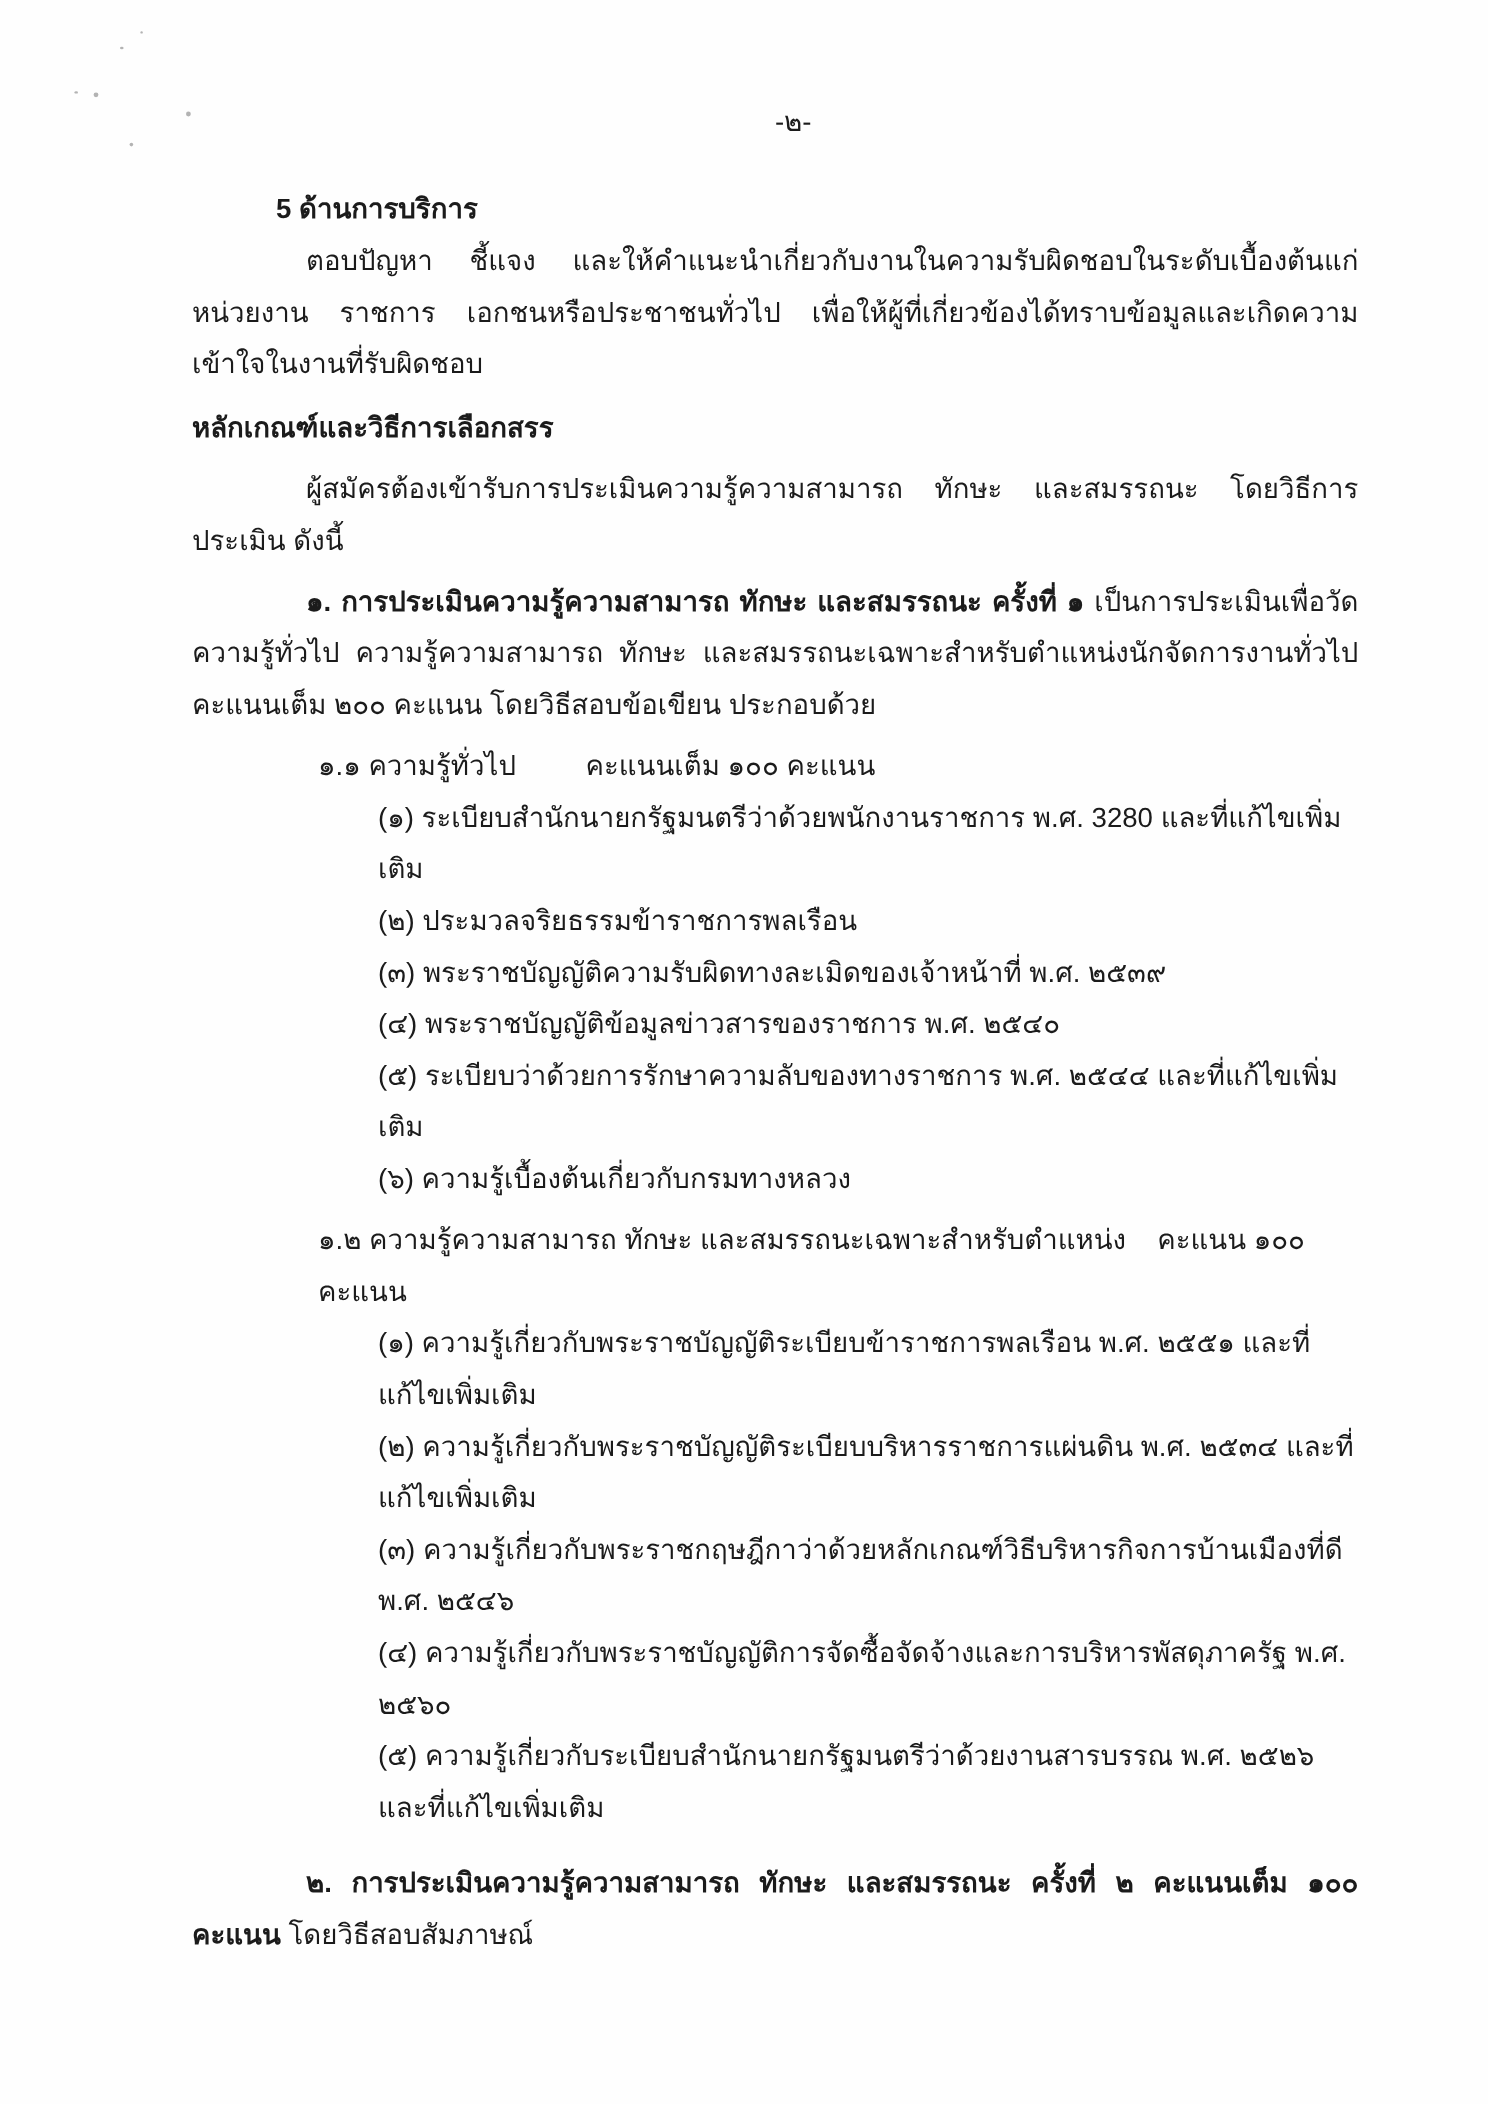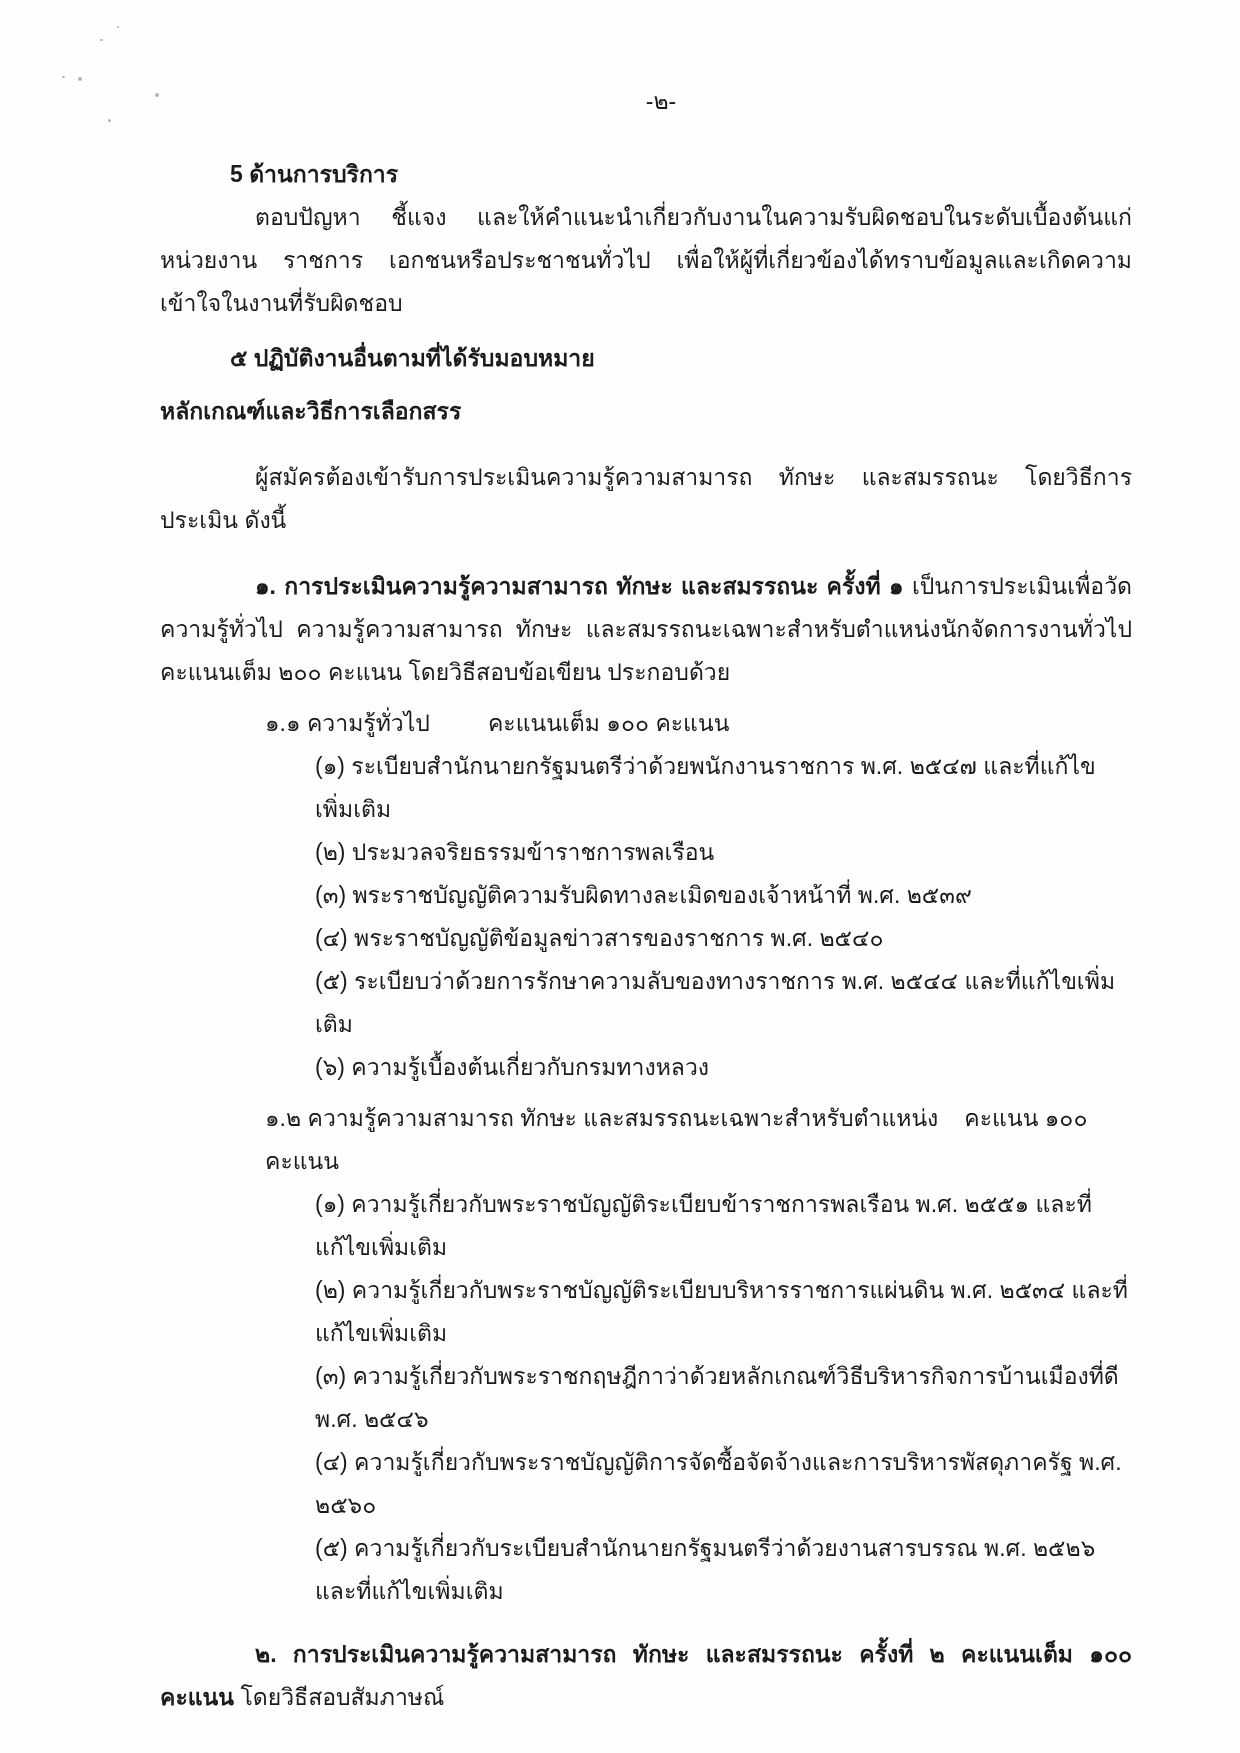--- a/index.html
+++ b/index.html
@@ -18,21 +18,21 @@
   .content { padding: 80px 108px 0 160px; }
 
   .page-number { text-align: center; margin-left: 30px; }
 
   .h-duty   { font-weight: bold; margin-left: 70px; margin-top: 30px; }
   .h-duty5  { font-weight: bold; margin-left: 70px; margin-top: 12px; }
   .h-criteria { font-weight: bold; margin-top: 10px; }
 
   .para { text-align: justify; }
   .indent { text-indent: 95px; }
-  .mt8  { margin-top: 23px; }
+  .mt8  { margin-top: 8px; }
   .mt20 { margin-top: 20px; }
 
   .sub-heading { font-weight: normal; margin-left: 105px; margin-top: 8px; }
   .score-gap-wide   { margin-left: 58px; }
   .score-gap-narrow { margin-left: 26px; }
 
   .list { margin-top: 0; }
   .list-item { margin-left: 155px; }
 
   .lead-bold { font-weight: bold; }
@@ -58,32 +58,31 @@
   <span class="speck s6"></span>
 
   <div class="content">
 
     <div class="page-number">-๒-</div>
 
     <div class="h-duty">5  ด้านการบริการ</div>
 
     <div class="para indent">ตอบปัญหา ชี้แจง และให้คำแนะนำเกี่ยวกับงานในความรับผิดชอบในระดับเบื้องต้นแก่หน่วยงาน ราชการ เอกชนหรือประชาชนทั่วไป เพื่อให้ผู้ที่เกี่ยวข้องได้ทราบข้อมูลและเกิดความเข้าใจในงานที่รับผิดชอบ</div>
 
-    <div class="h-duty5">๕  ปฏิบัติงานอื่นตามที่ได้รับมอบหมาย</div>
 
     <div class="h-criteria">หลักเกณฑ์และวิธีการเลือกสรร</div>
 
     <div class="para indent mt8">ผู้สมัครต้องเข้ารับการประเมินความรู้ความสามารถ ทักษะ และสมรรถนะ โดยวิธีการประเมิน ดังนี้</div>
 
     <div class="para indent mt8"><span class="lead-bold">๑. การประเมินความรู้ความสามารถ ทักษะ และสมรรถนะ ครั้งที่ ๑</span><span> เป็นการประเมินเพื่อวัดความรู้ทั่วไป ความรู้ความสามารถ ทักษะ และสมรรถนะเฉพาะสำหรับตำแหน่งนักจัดการงานทั่วไป คะแนนเต็ม ๒๐๐ คะแนน โดยวิธีสอบข้อเขียน ประกอบด้วย</span></div>
 
     <div class="sub-heading"><span>๑.๑ ความรู้ทั่วไป</span><span class="score-gap-wide">คะแนนเต็ม  ๑๐๐ คะแนน</span></div>
 
     <div class="list">
-      <div class="list-item">(๑) ระเบียบสำนักนายกรัฐมนตรีว่าด้วยพนักงานราชการ พ.ศ. ๒๕๔๗ และที่แก้ไขเพิ่มเติม</div>
+      <div class="list-item">(๑) ระเบียบสำนักนายกรัฐมนตรีว่าด้วยพนักงานราชการ พ.ศ. 3280 และที่แก้ไขเพิ่มเติม</div>
       <div class="list-item">(๒) ประมวลจริยธรรมข้าราชการพลเรือน</div>
       <div class="list-item">(๓) พระราชบัญญัติความรับผิดทางละเมิดของเจ้าหน้าที่ พ.ศ. ๒๕๓๙</div>
       <div class="list-item">(๔) พระราชบัญญัติข้อมูลข่าวสารของราชการ พ.ศ. ๒๕๔๐</div>
       <div class="list-item">(๕) ระเบียบว่าด้วยการรักษาความลับของทางราชการ พ.ศ. ๒๕๔๔ และที่แก้ไขเพิ่มเติม</div>
       <div class="list-item">(๖) ความรู้เบื้องต้นเกี่ยวกับกรมทางหลวง</div>
     </div>
 
     <div class="sub-heading"><span>๑.๒ ความรู้ความสามารถ ทักษะ และสมรรถนะเฉพาะสำหรับตำแหน่ง</span><span class="score-gap-narrow">คะแนน  ๑๐๐ คะแนน</span></div>
 
     <div class="list">

